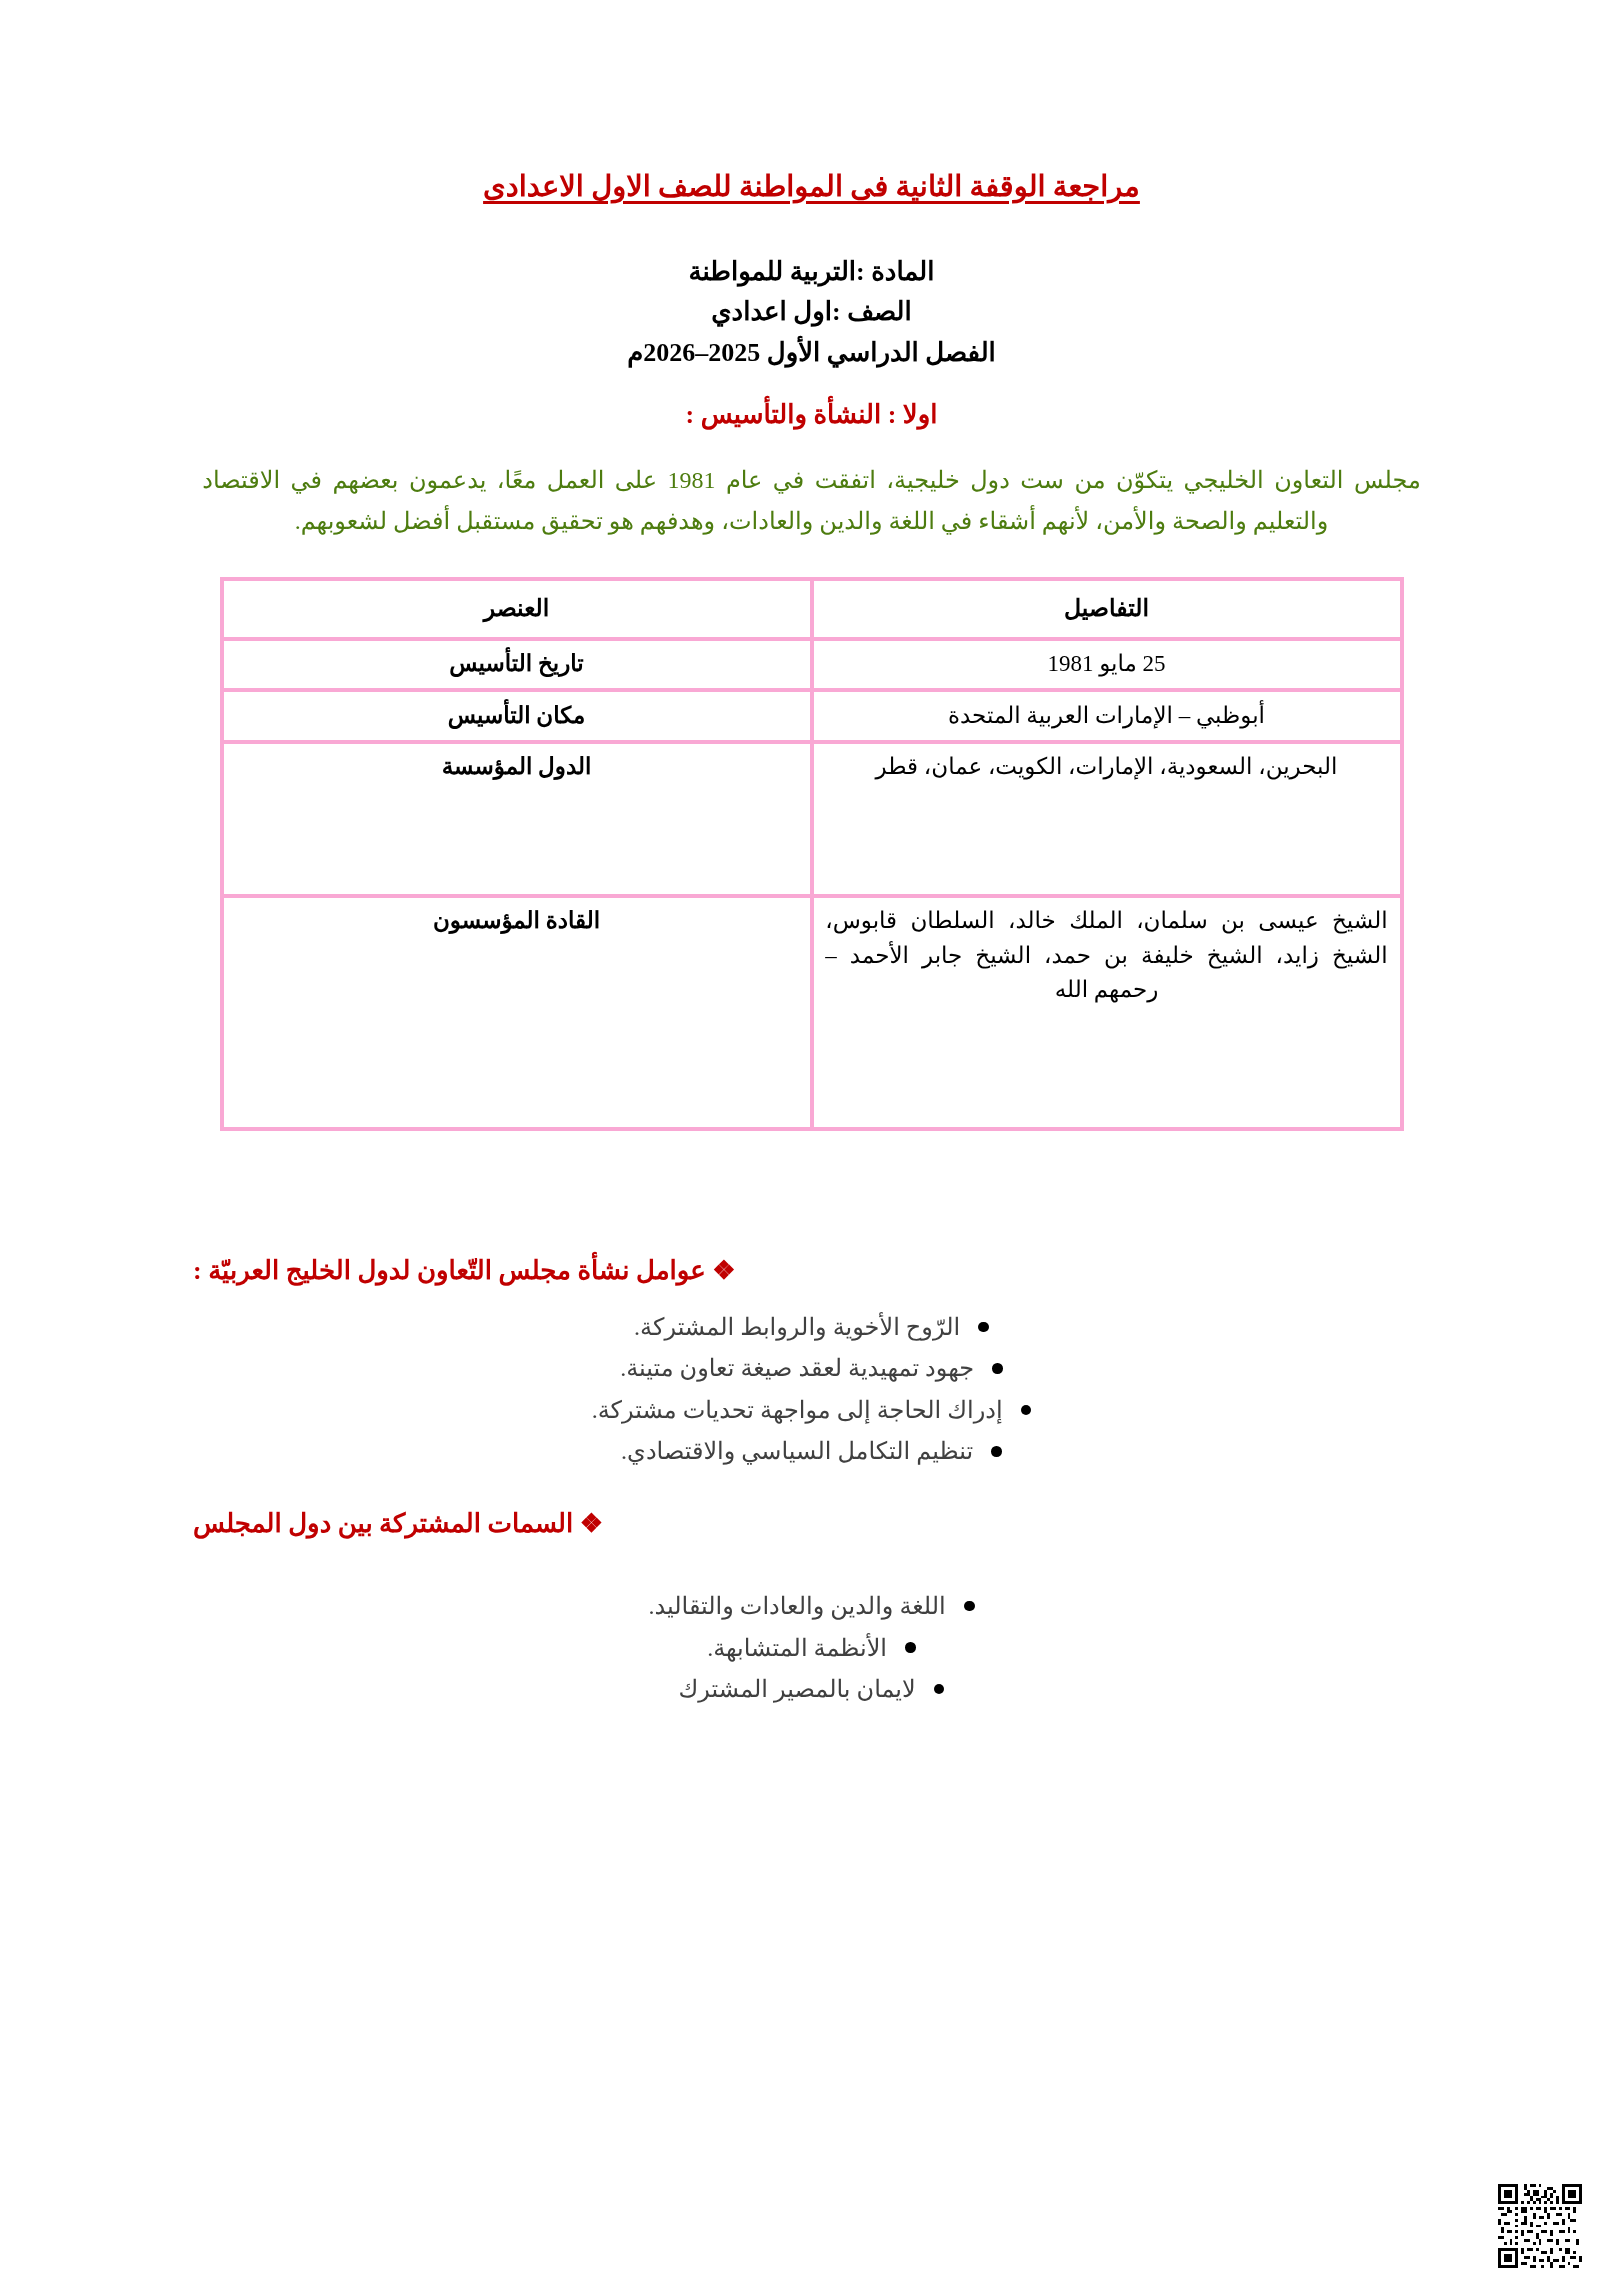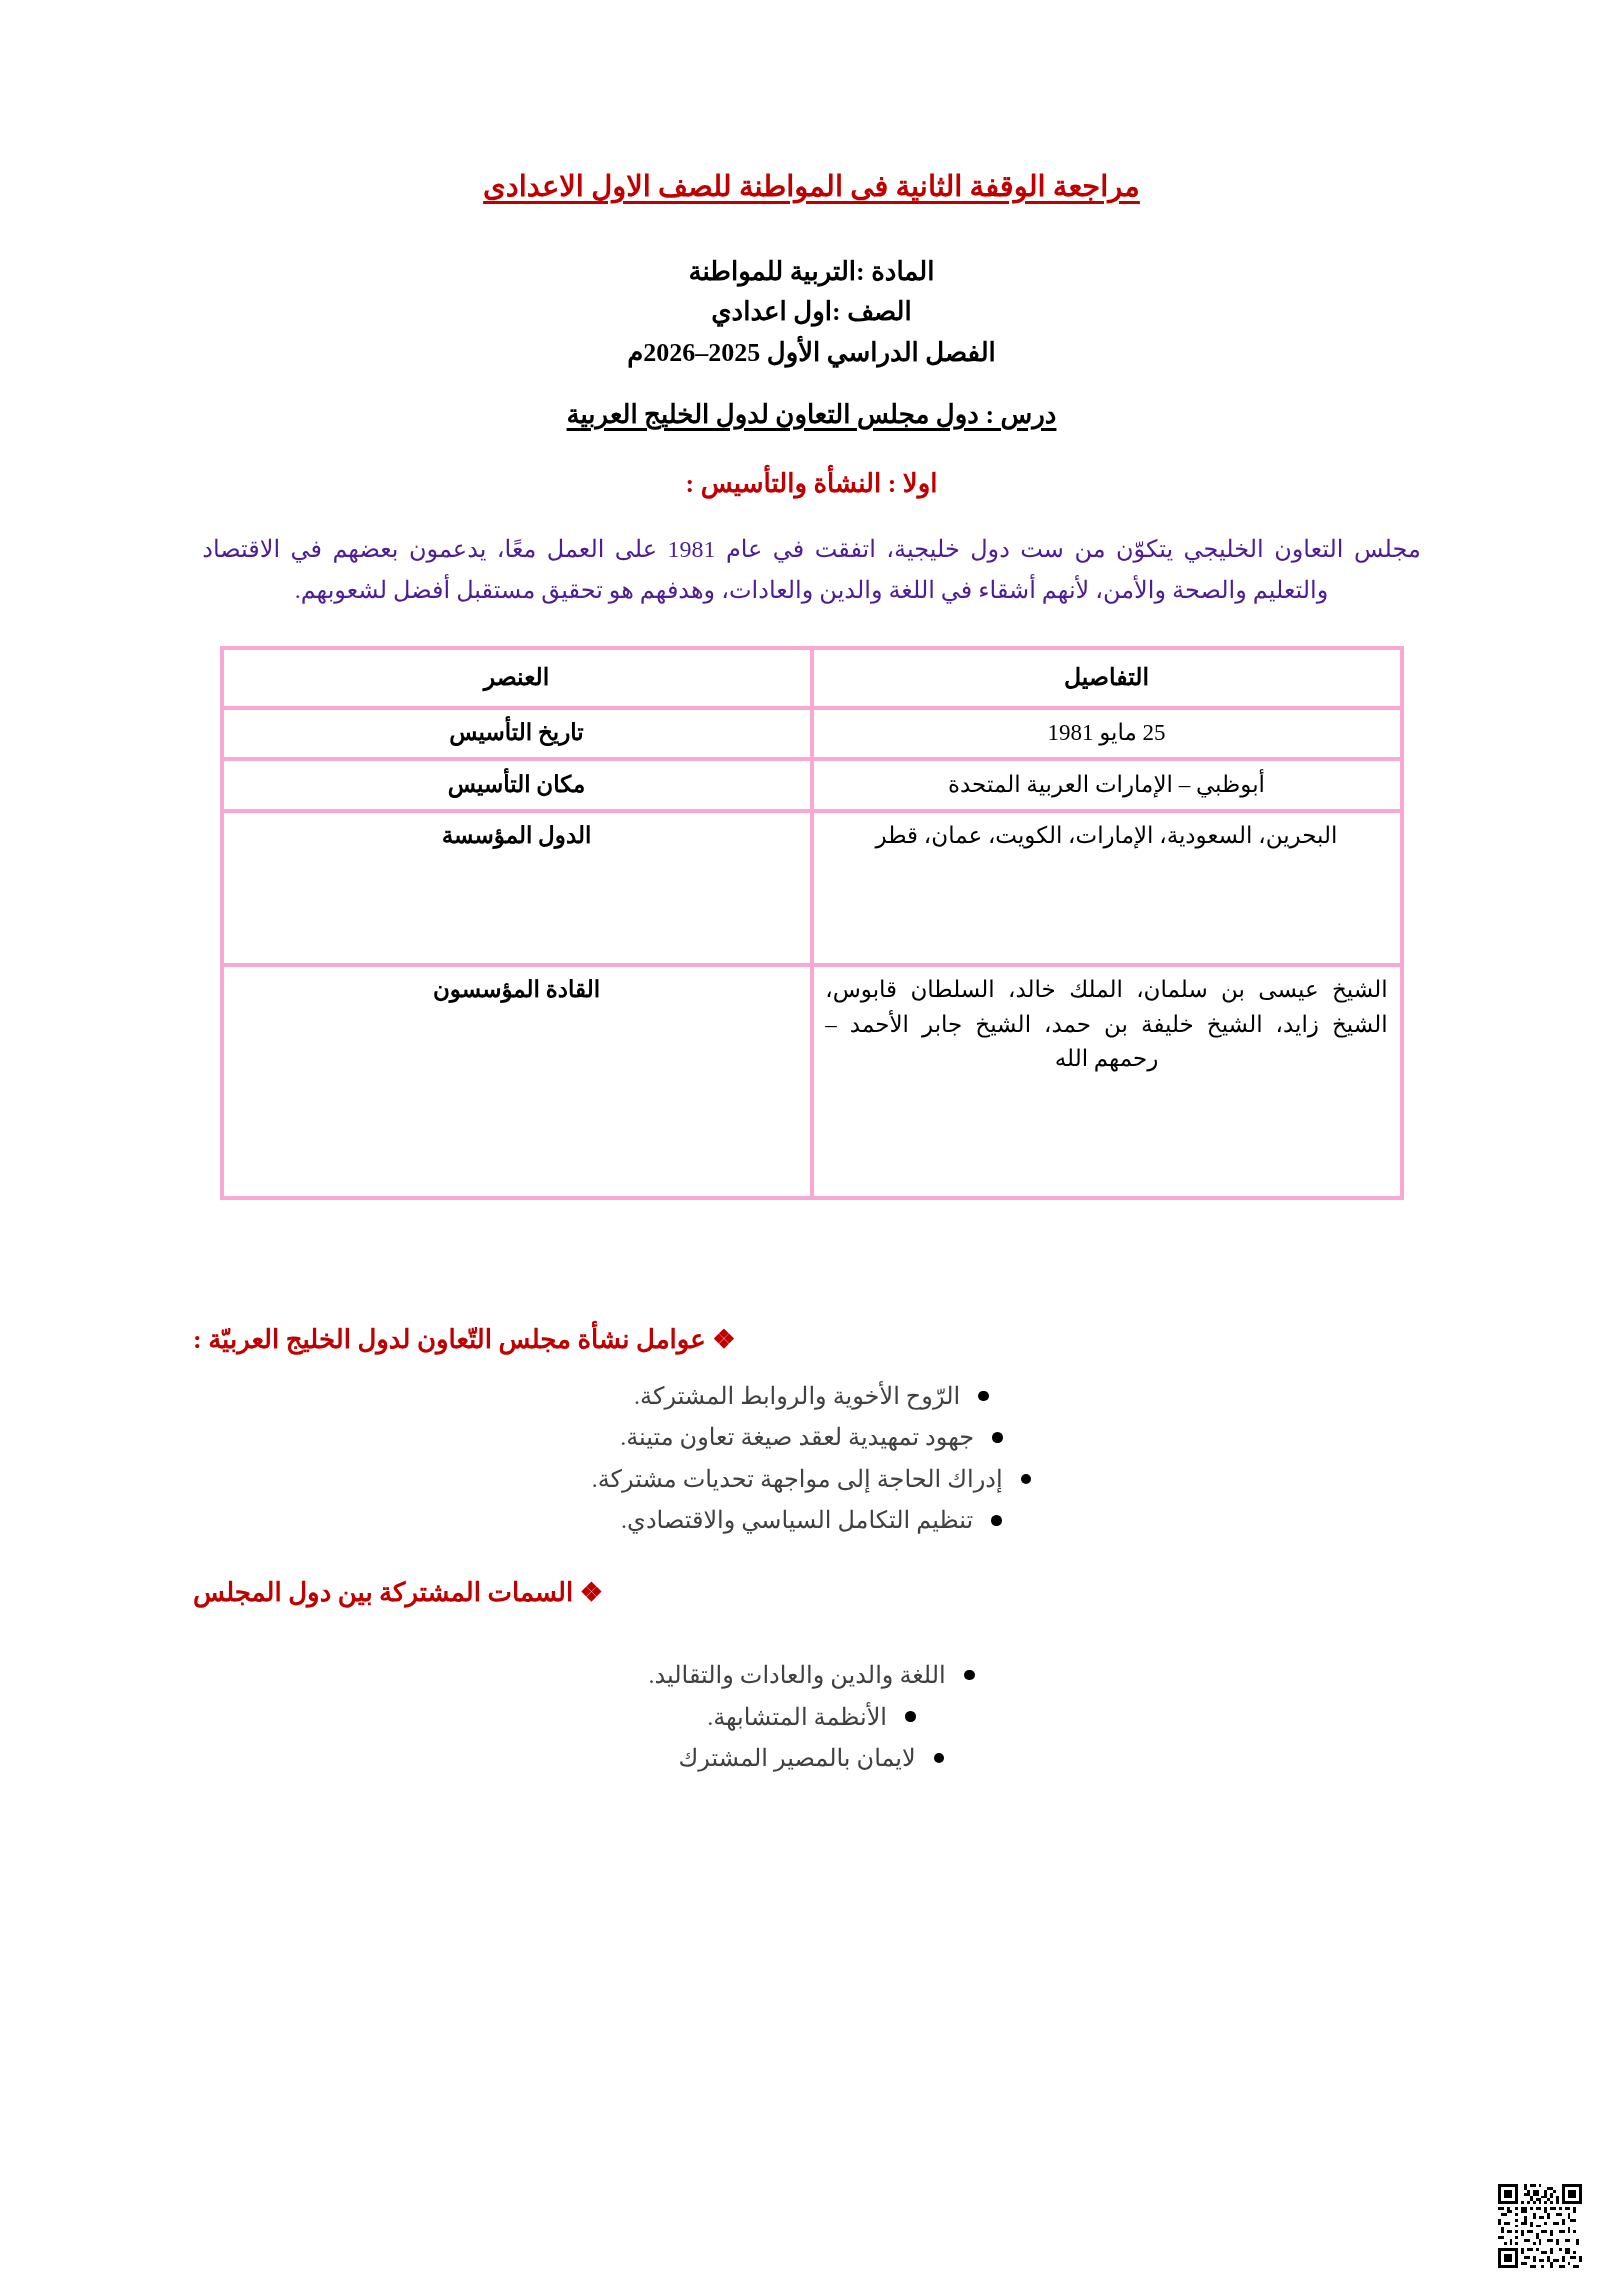--- a/index.html
+++ b/index.html
@@ -82,21 +82,21 @@
   }
 
   
   .body-paragraph {
     font-size: 24px;
     line-height: 1.72;
     text-align: justify;
     text-align-last: center;
     margin: 0 0 34px 0;
     padding: 0 9.2px;
-    color: #4c1d95;
+    color: #4d7c0f;
   }
 
   
   table.info-table {
     width: 1184px;
     margin: 0 auto 0 auto;
     border-collapse: collapse;
     direction: rtl;
     table-layout: fixed;
   }
@@ -189,21 +189,20 @@
     <div class="meta-block">
       <div class="meta-line">
         <span class="meta-label">المادة :</span><span class="meta-value">التربية للمواطنة</span>
       </div>
       <div class="meta-line">
         <span class="meta-label">الصف :</span><span class="meta-value">اول اعدادي</span>
       </div>
       <div class="meta-line">الفصل الدراسي الأول 2025–2026م</div>
     </div>
 
-    <div class="lesson-title">درس : دول مجلس التعاون لدول الخليج العربية</div>
 
     <div class="section-heading">اولا : النشأة والتأسيس :</div>
 
     <p class="body-paragraph">مجلس التعاون الخليجي يتكوّن من ست دول خليجية، اتفقت في عام 1981 على العمل معًا، يدعمون بعضهم في الاقتصاد والتعليم والصحة والأمن، لأنهم أشقاء في اللغة والدين والعادات، وهدفهم هو تحقيق مستقبل أفضل لشعوبهم.</p>
 
     <table class="info-table">
       <thead>
         <tr>
           <th class="col-detail">التفاصيل</th>
           <th class="col-element">العنصر</th>

